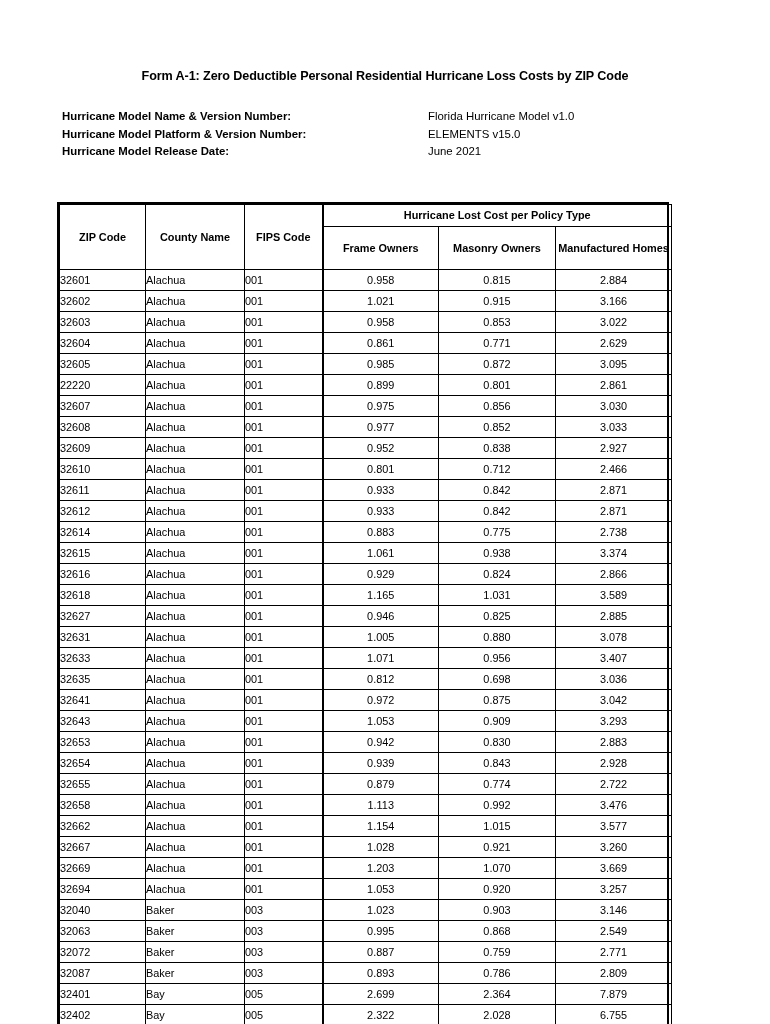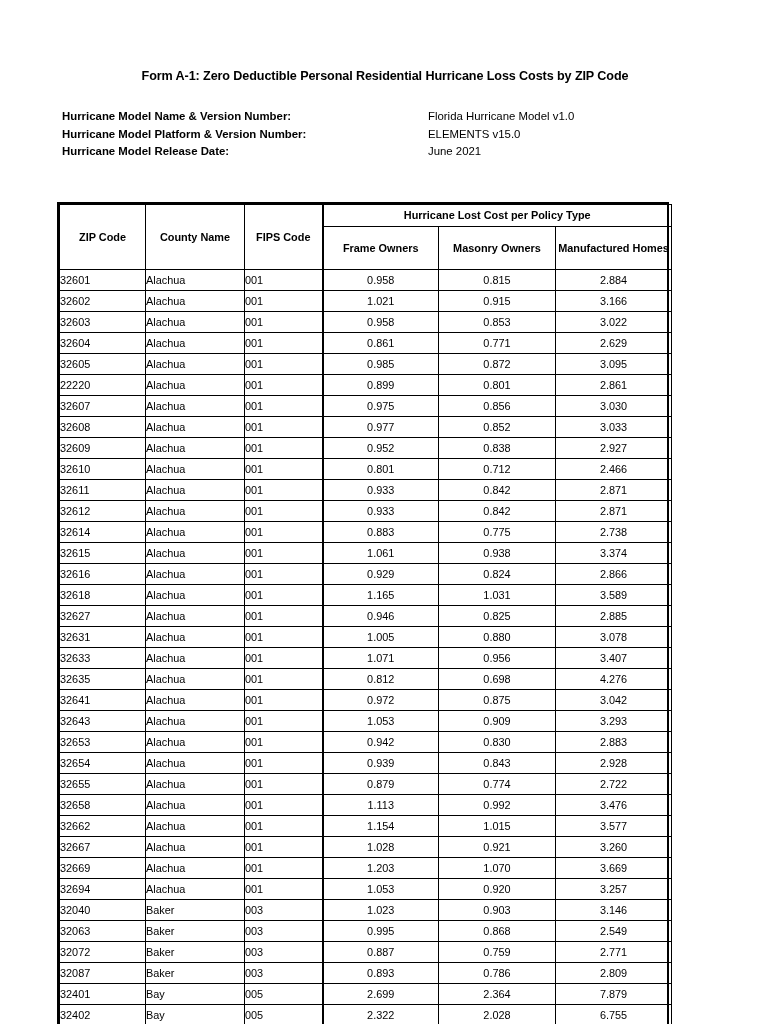--- a/index.html
+++ b/index.html
@@ -331,21 +331,21 @@
             <td class="d-num sep-left">1.071</td>
             <td class="d-num">0.956</td>
             <td class="d-num">3.407</td>
           </tr>
           <tr>
             <td class="d-text">32635</td>
             <td class="d-text">Alachua</td>
             <td class="d-text">001</td>
             <td class="d-num sep-left">0.812</td>
             <td class="d-num">0.698</td>
-            <td class="d-num">4.276</td>
+            <td class="d-num">3.036</td>
           </tr>
           <tr>
             <td class="d-text">32641</td>
             <td class="d-text">Alachua</td>
             <td class="d-text">001</td>
             <td class="d-num sep-left">0.972</td>
             <td class="d-num">0.875</td>
             <td class="d-num">3.042</td>
           </tr>
           <tr>

